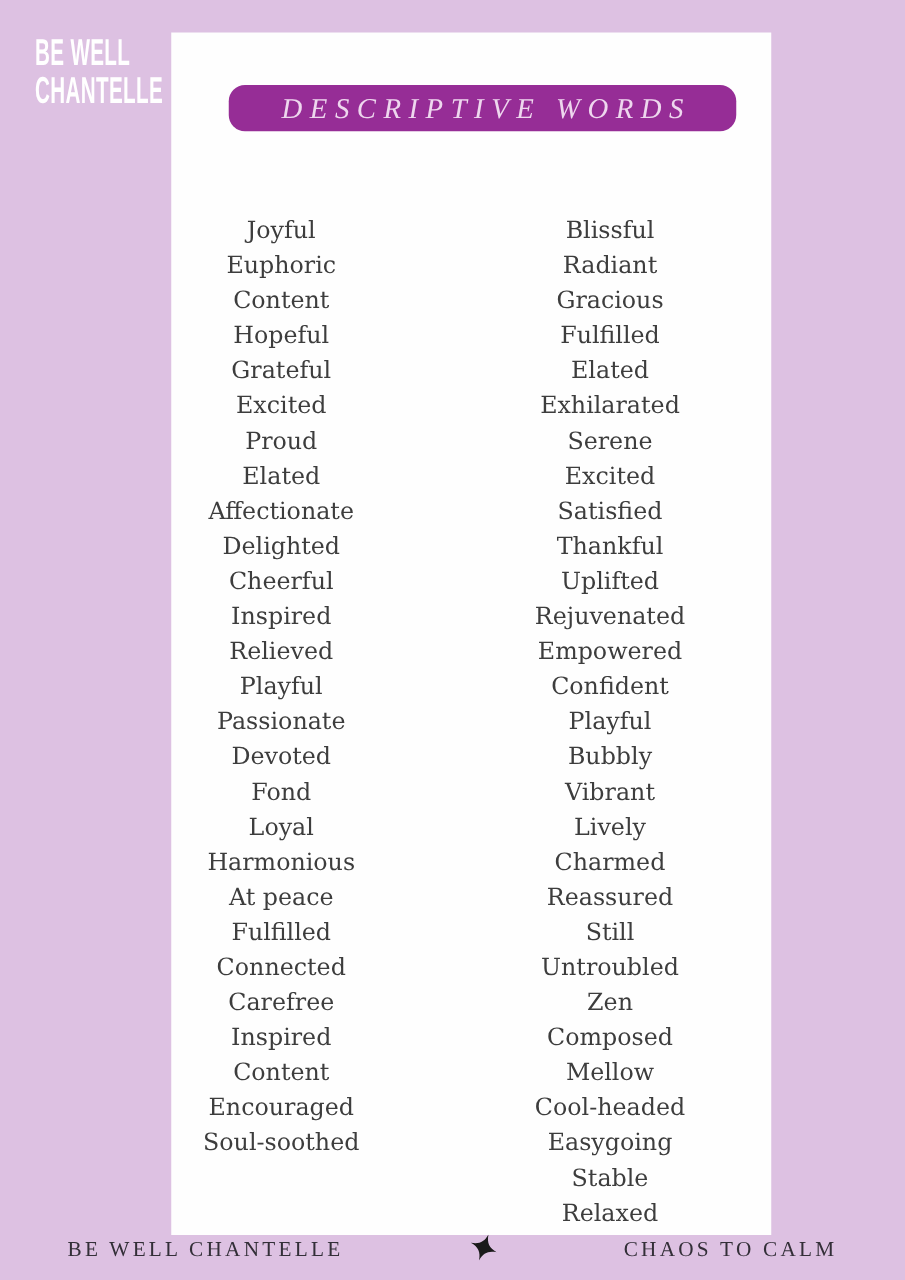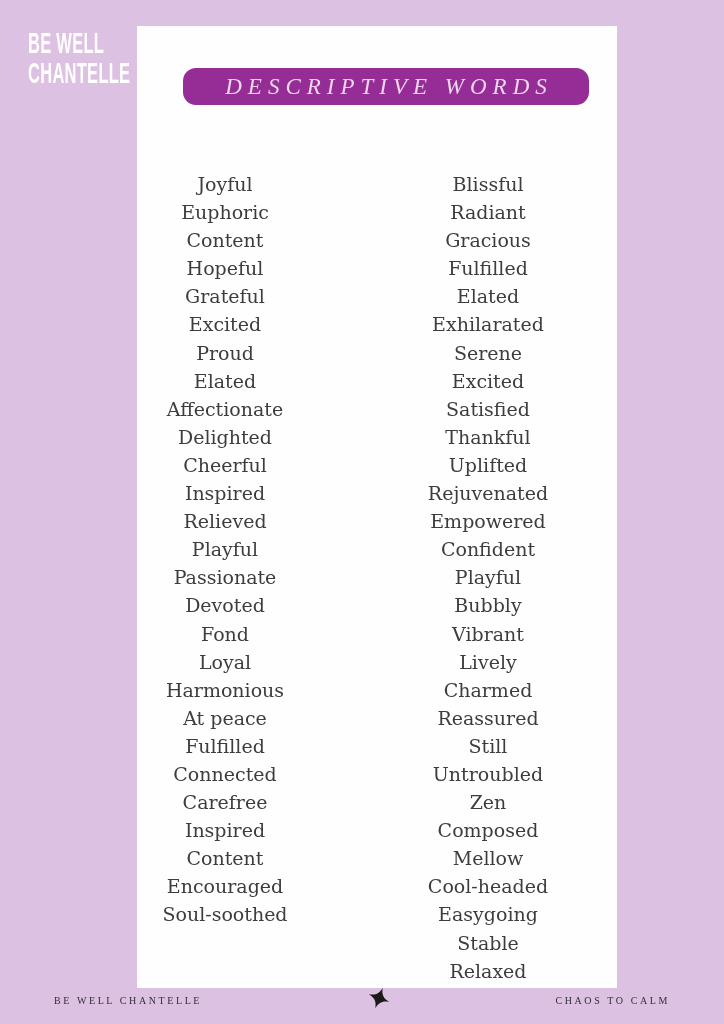--- a/index.html
+++ b/index.html
@@ -83,21 +83,21 @@
     width: 724px;
     height: 30px;
     display: flex;
     align-items: center;
     justify-content: space-between;
     padding: 0 54px;
     box-sizing: border-box;
   }
   .footer-text {
     font-family: "Liberation Serif", serif;
-    font-size: 10px;
+    font-size: 17px;
     letter-spacing: 2.6px;
     color: #332f38;
     white-space: nowrap;
   }
   .star {
     display: inline-block;
     width: 22px;
     height: 22px;
     transform: rotate(20deg);
     margin-top: -4px;

